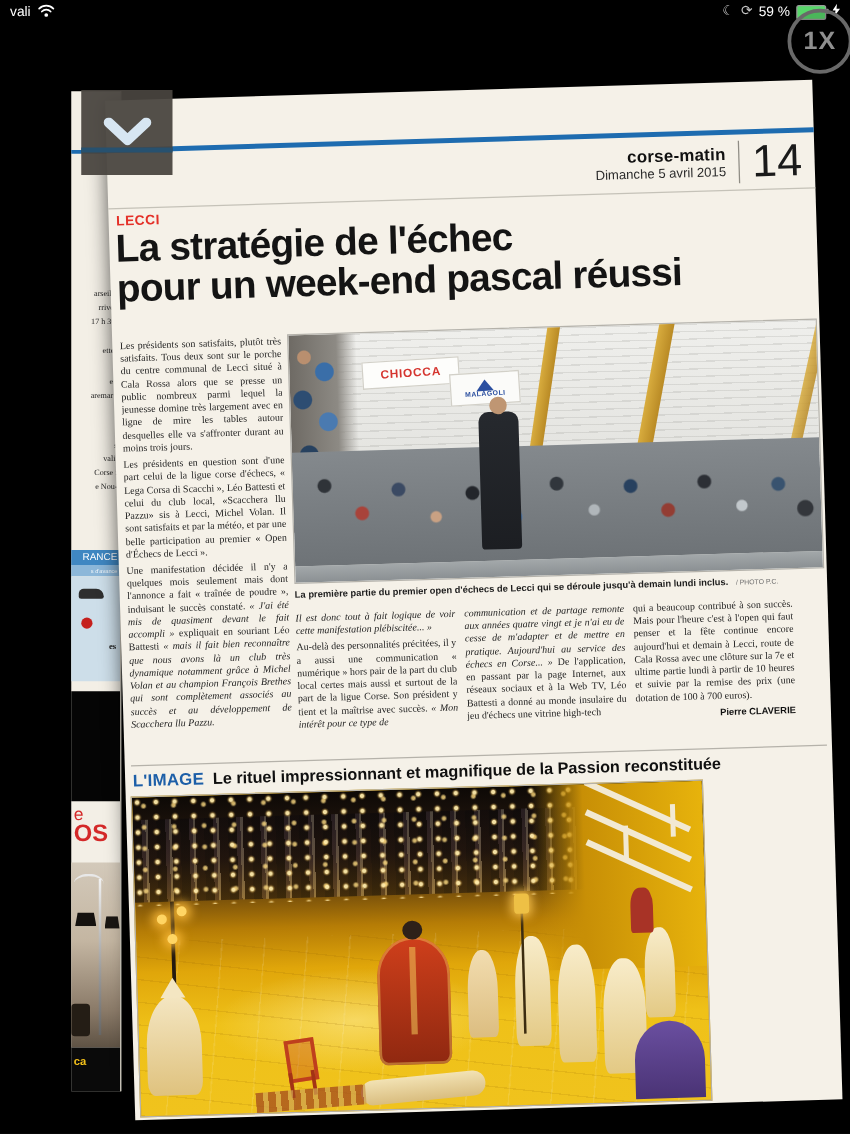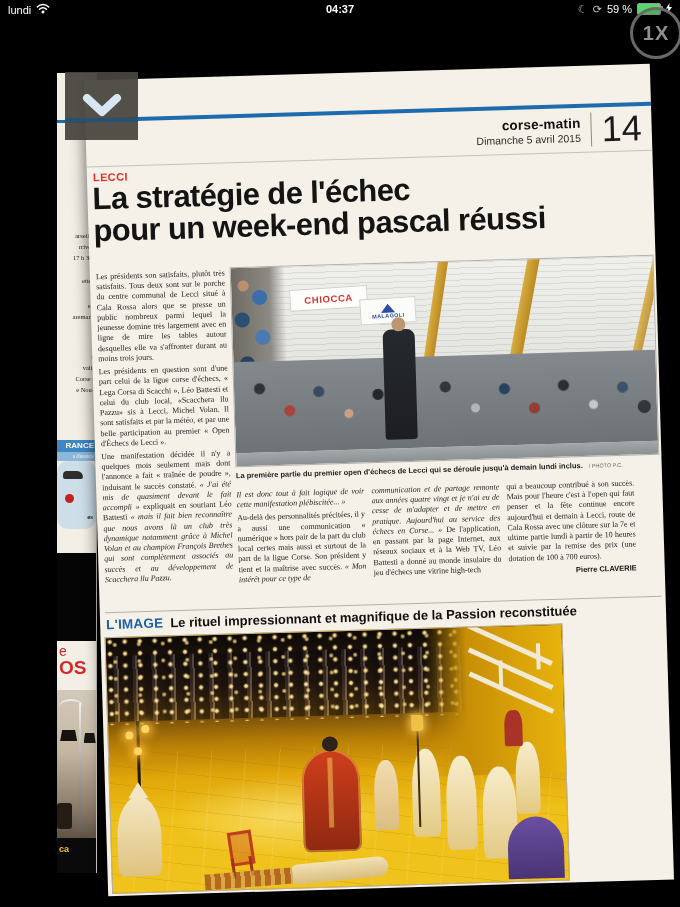--- a/index.html
+++ b/index.html
@@ -22,24 +22,24 @@
     justify-content:center;z-index:60;letter-spacing:1px;background:rgba(0,0,0,.15);}
 
   
   .left-page{position:absolute;left:57px;top:73px;width:39px;height:800px;background:#f3efe6;
     border-right:1px solid #cfcabe;z-index:5;font-family:"Liberation Serif",serif;}
   .lp-bluerule{position:absolute;left:0;right:0;top:47px;height:3px;background:#1e6cb0;}
   .frag{position:absolute;right:2px;font-size:6.5px;color:#222;white-space:nowrap;}
   .f0{top:159px}.f1{top:170px}.f2{top:181px}.f3{top:204px}.f4{top:229px}
   .f5{top:240px}.f6{top:280px}.f7{top:291px}.f8{top:302px}.f9{top:313px}
   .lp-badge{position:absolute;left:0;right:0;top:367px;height:12px;background:#3f87c2;color:#fff;
-    font-family:"Liberation Sans",sans-serif;font-weight:bold;font-size:8px;text-align:right;padding-right:2px;line-height:12px;}
+    font-family:"Liberation Sans",sans-serif;font-weight:normal;font-size:8px;text-align:right;padding-right:2px;line-height:12px;}
   .lp-badge-sub{position:absolute;left:0;right:0;top:379px;height:9px;background:#8cb7d9;color:#f2f7fb;
     font-family:"Liberation Sans",sans-serif;font-size:4.5px;text-align:right;padding-right:2px;line-height:9px;}
-  .lp-panel{position:absolute;left:0;right:0;top:388px;height:68px;background:#cddee9;border-radius:11px;}
+  .lp-panel{position:absolute;left:0;right:0;top:388px;height:84px;background:#cddee9;}
   .lp-car{position:absolute;left:6px;top:10px;width:20px;height:8px;background:#2e2e2e;border-radius:4px 6px 2px 2px;}
   .lp-reddot{position:absolute;left:8px;top:33px;width:9px;height:9px;border-radius:50%;background:#c5201d;}
   .lp-panel-frag{position:absolute;right:3px;top:52px;font-size:7px;font-weight:bold;color:#222;}
   .lp-black{position:absolute;left:0;right:0;top:480px;height:88px;background:#050505;}
   .lp-red1{position:absolute;left:2px;top:570px;color:#d42929;font-family:"Liberation Sans",sans-serif;font-size:14px;}
   .lp-red2{position:absolute;left:2px;top:584px;color:#d42929;font-family:"Liberation Sans",sans-serif;font-size:19px;font-weight:bold;}
   .lp-photo{position:absolute;left:0;right:0;top:617px;height:148px;overflow:hidden;
     background:linear-gradient(180deg,#d3c9ba 0%,#c4b6a2 42%,#8a7a68 80%,#5e5244 100%);}
   .lp-pole{position:absolute;left:56%;top:9%;width:2px;height:84%;background:linear-gradient(180deg,#f2f2f2,#9a9a9a 60%,#666);}
   .lp-shade1{position:absolute;left:8%;top:27%;width:17px;height:11px;background:#15120f;
@@ -192,32 +192,31 @@
   .tile-line{position:absolute;left:0;right:0;top:46px;height:4px;background:#27516f;}
   .tile-chevron{position:absolute;left:17px;top:22px;}
 </style>
 </head>
 <body>
 
 <div class="screen">
 
   <div class="statusbar">
     <div class="sb-left">
-      <span>lundi</span>
+      <span>vali</span>
       <span>
         <svg width="14" height="11" viewBox="0 0 16 12">
             <g fill="none" stroke="#fff" stroke-width="1.6" stroke-linecap="round">
               <path d="M1.5 4.2a9.2 9.2 0 0 1 13 0"></path>
               <path d="M4 6.8a5.6 5.6 0 0 1 8 0"></path>
             </g>
             <circle cx="8" cy="10" r="1.7" fill="#fff"></circle>
           </svg>
       </span>
     </div>
-    <div class="sb-center">04:37</div>
     <div class="sb-right">
       <span class="moon">☾</span>
       <span class="rotlock">⟳</span>
       <span>59 %</span>
       <span class="battery"></span>
       <span>
         <svg width="6" height="10" viewBox="0 0 6 10">
             <polygon points="3.6,0 0,5.4 2.4,5.4 1.6,10 6,4 3.2,4" fill="#fff"></polygon>
           </svg>
       </span>

